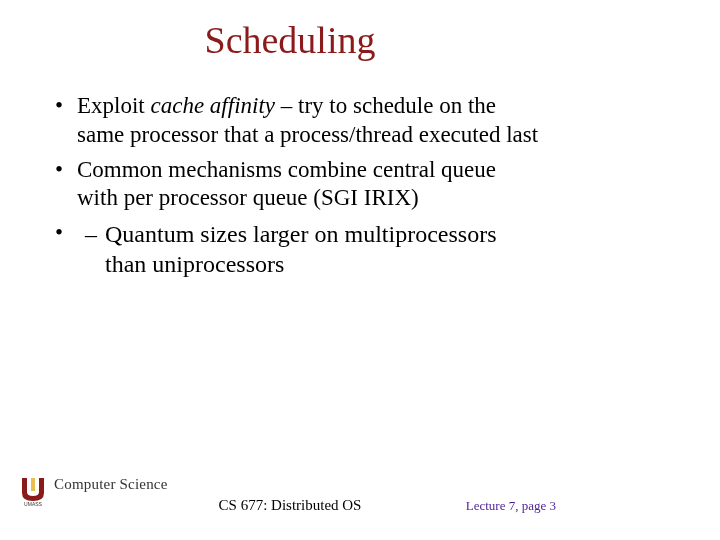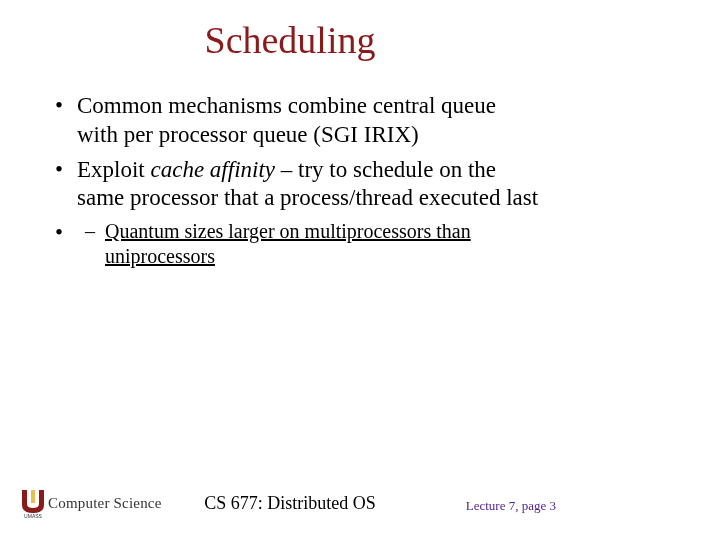--- a/index.html
+++ b/index.html
@@ -3,44 +3,44 @@
 <meta charset="utf-8">
 <style>
   * { margin: 0; padding: 0; box-sizing: border-box; }
   html, body { width: 720px; height: 540px; font-family: "Times New Roman", Times, serif; background: #fff; color: #000; }
   .slide { position: relative; width: 580px; height: 540px; }
   .title { text-align: center; font-size: 38px; color: #8b1a1a; padding-top: 18px; font-weight: normal; }
   .body { padding: 30px 40px 0 55px; font-size: 23px; line-height: 1.25; }
   .body ul { list-style: none; }
   .body > ul > li { position: relative; padding-left: 22px; margin-bottom: 6px; }
   .body > ul > li::before { content: "•"; position: absolute; left: 0; top: 0; }
-  .body ul ul > li { position: relative; padding-left: 26px; font-size: 20px; margin-top: 6px; margin-left: 2px; text-decoration: underline; }
+  .body ul ul > li { position: relative; padding-left: 26px; font-size: 24px; margin-top: 6px; margin-left: 2px; }
   .body ul ul > li::before { content: "–"; position: absolute; left: 6px; top: 0; }
   .italic { font-style: italic; }
   .footer { position: absolute; bottom: 22px; left: 0; width: 100%; height: 36px; }
-  .logo { position: absolute; left: 18px; bottom: 0; display: flex; align-items: center; }
+  .logo { position: absolute; left: 18px; bottom: 12px; display: flex; align-items: flex-start; gap: 6px; }
   .logo-mark { width: 30px; height: 30px; position: relative; }
   .logo-mark svg { width: 30px; height: 30px; display: block; }
   .dept { font-family: Georgia, "Times New Roman", serif; font-size: 15px; color: #333; letter-spacing: 0.2px; }
-  .course { position: absolute; left: 50%; transform: translateX(-50%); bottom: 4px; font-size: 18px; color: #000; }
+  .course { position: absolute; left: 50%; transform: translateX(-50%); bottom: 4px; font-size: 15px; color: #000; }
   .lecture { position: absolute; right: 24px; bottom: 4px; font-size: 13px; color: #4c1d95; }
 </style>
 </head>
 <body>
 
 <div class="slide">
 
   <h1 class="title">Scheduling</h1>
 
   <div class="body">
     <ul>
-      <li>Common mechanisms combine central queue with per processor queue (SGI IRIX)</li>
       <li>
         <span>Exploit </span><span class="italic">cache affinity</span><span> – try to schedule on the same processor that a process/thread executed last</span>
       </li>
+      <li>Common mechanisms combine central queue with per processor queue (SGI IRIX)</li>
       <li>
         <ul>
           <li>Quantum sizes larger on multiprocessors than uniprocessors</li>
         </ul>
       </li>
     </ul>
   </div>
 
   <div class="footer">
     <div class="logo">

